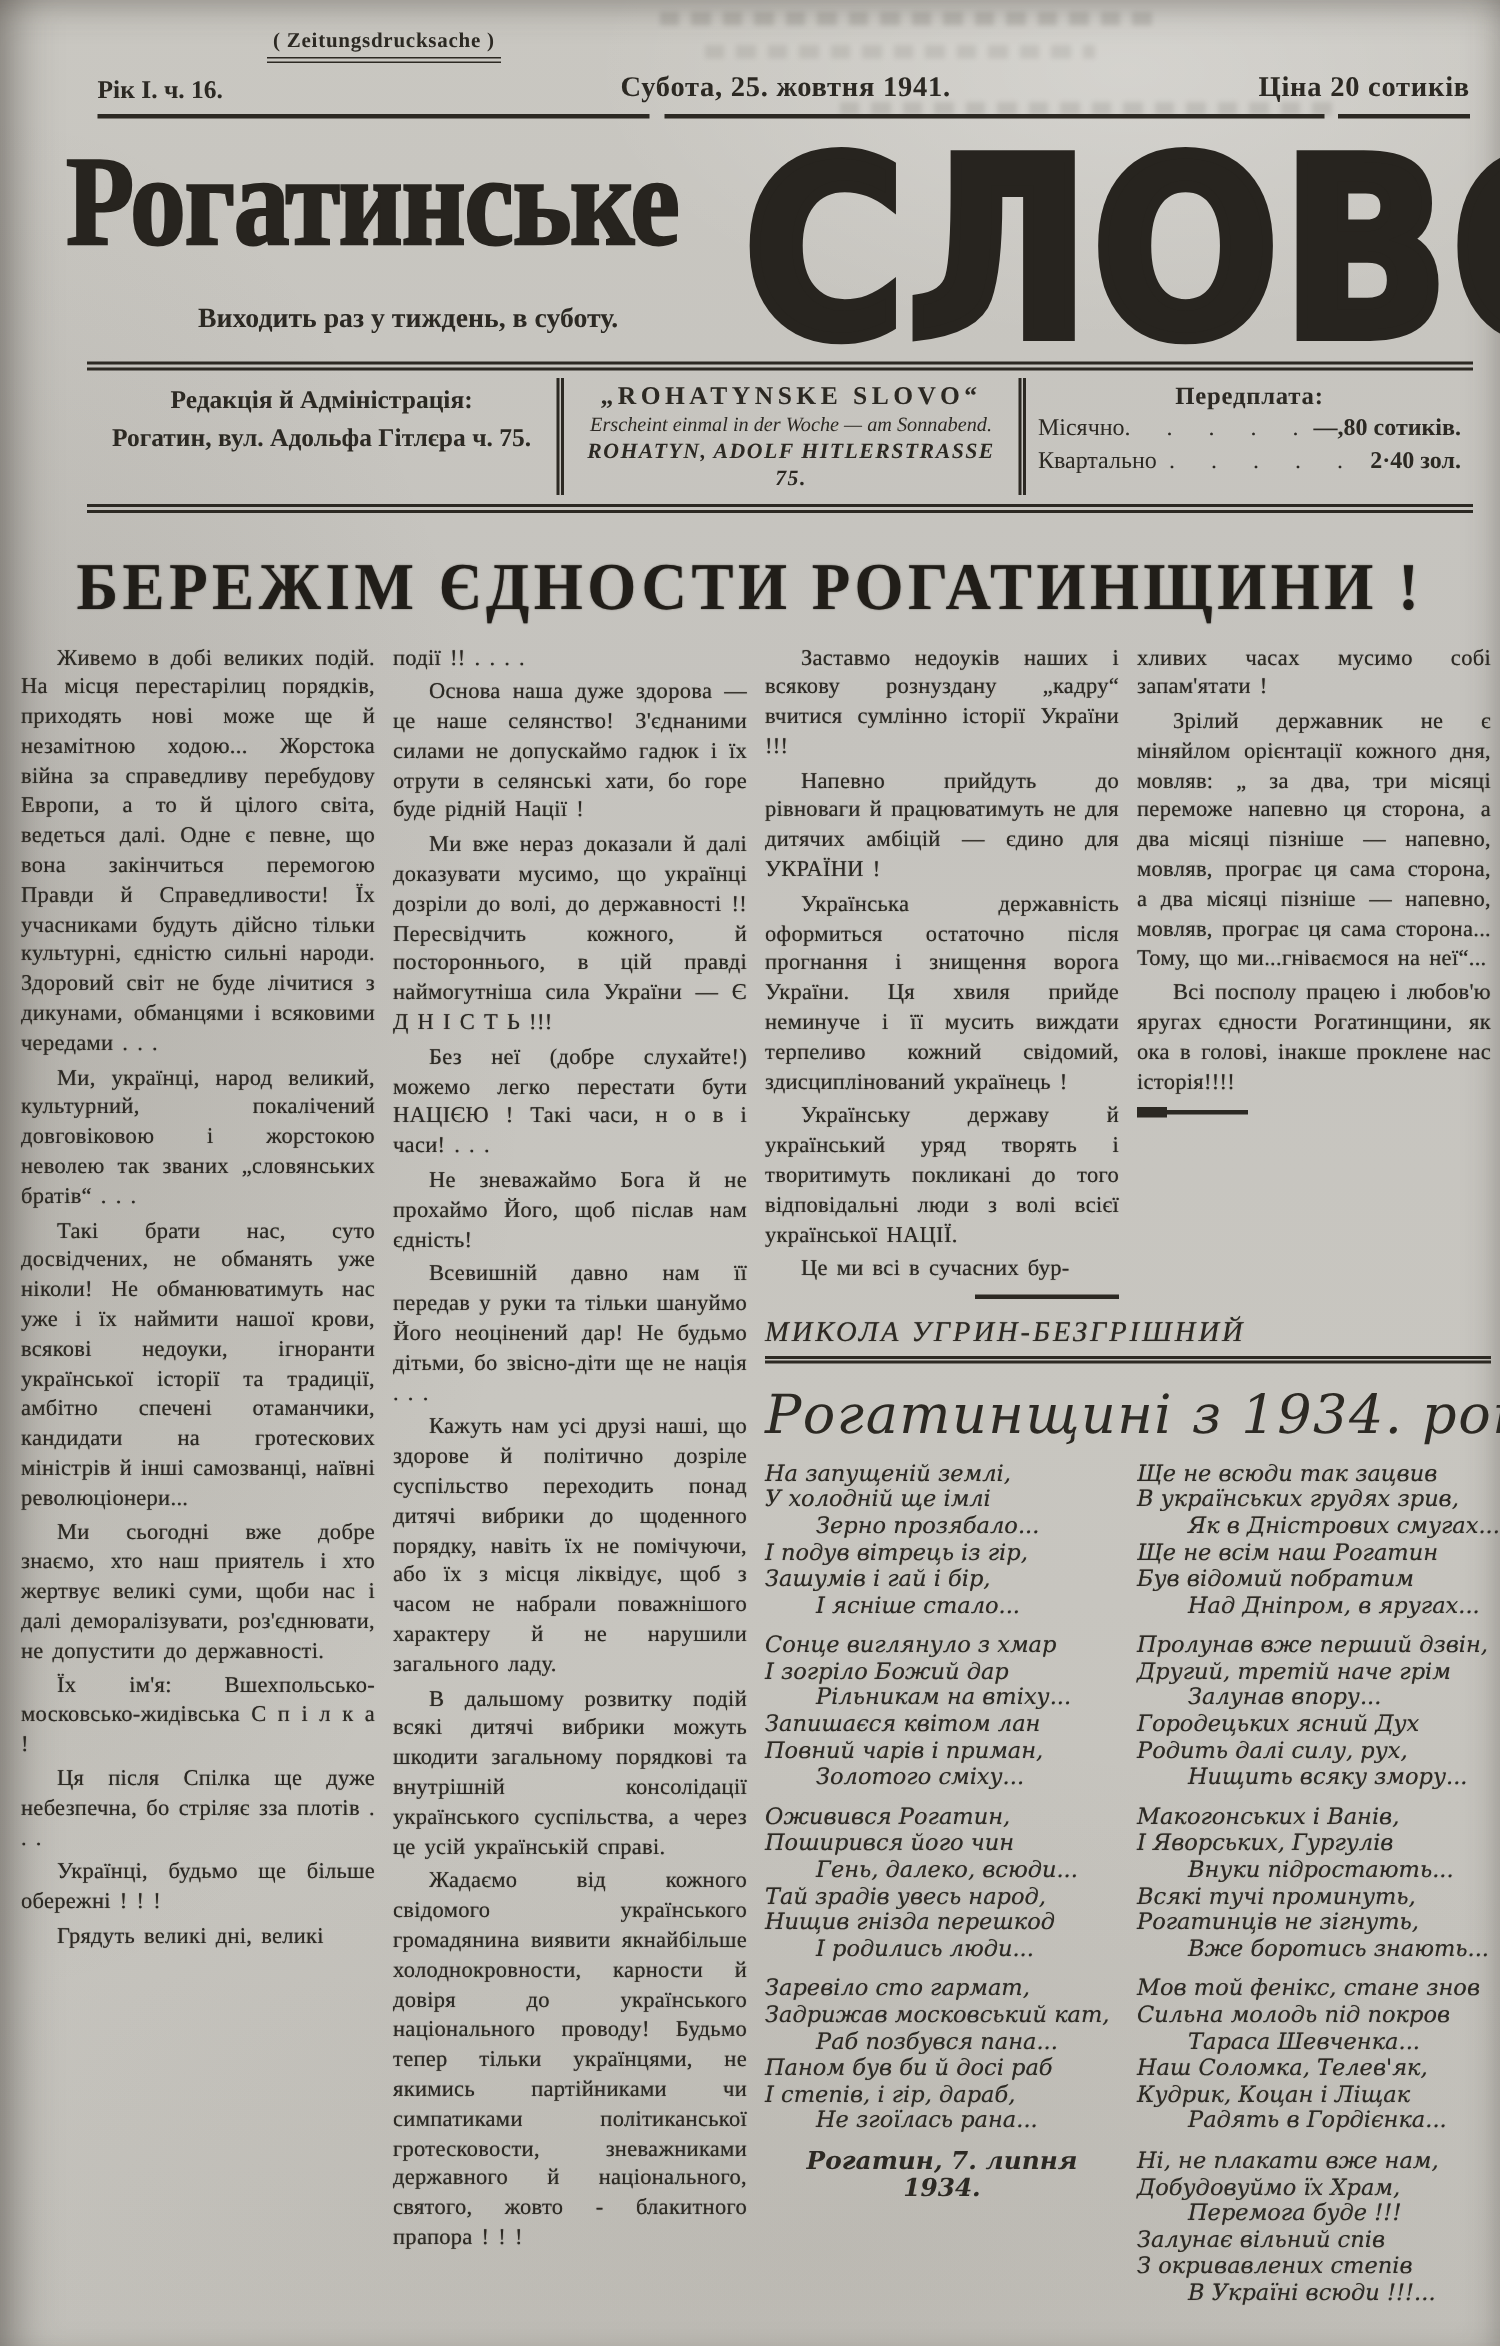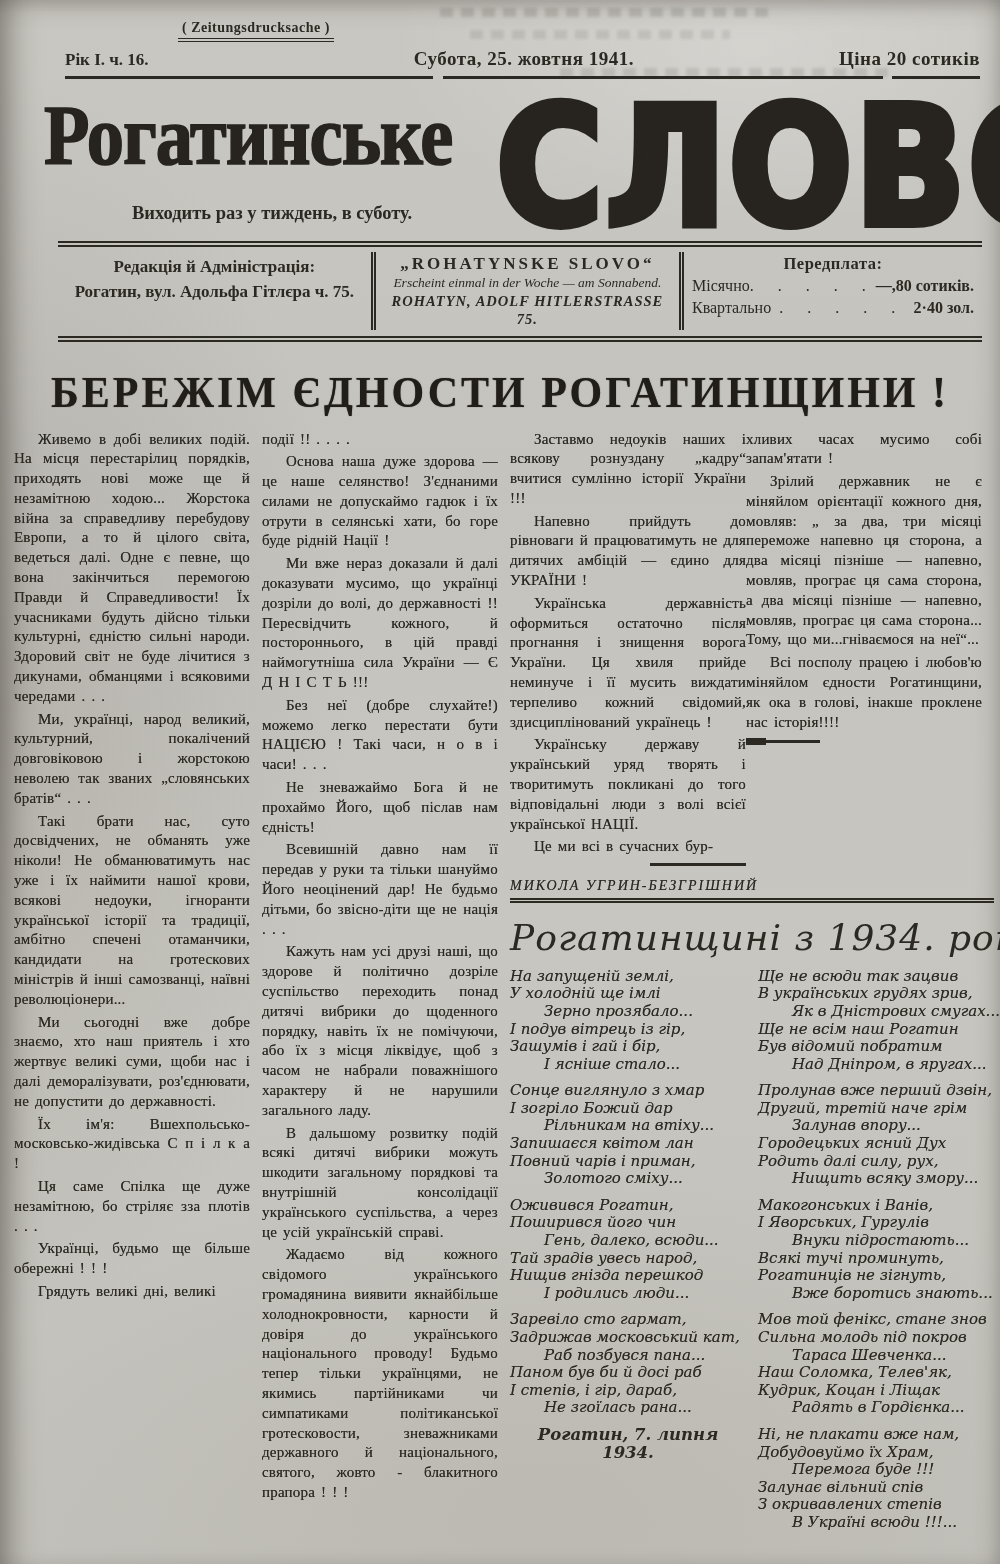--- a/index.html
+++ b/index.html
@@ -72,27 +72,27 @@
     color:#211e19;transform:scaleY(1.06);white-space:nowrap;
     text-shadow:0 0 1px rgba(33,30,25,.7);
   }
 
   .columns{display:flex;gap:12px;padding:14px 10px 0 14px;}
   .col{width:236px;flex:none;text-align:justify;font-size:15px;line-height:19.8px;
        letter-spacing:.2px;word-spacing:2px;}
   .col p{margin:0 0 3px 0;text-indent:24px;text-shadow:0 0 .6px rgba(44,41,35,.75);}
   .col.continued p:first-child{text-indent:0;}
   .right-half{width:484px;flex:none;display:flex;flex-direction:column;}
-  .right-top{display:flex;}
+  .right-top{display:flex;gap:12px;}
   .end-rule-right{height:2.5px;background:#2c2923;width:96px;margin:6px 0 0 auto;}
   .end-rule-left{height:3px;background:#2c2923;width:74px;margin-top:8px;position:relative;}
   .end-rule-left::before{content:"";position:absolute;left:0;top:-2px;width:20px;height:7px;background:#2c2923;}
 
   .poem-byline{
-    margin-top:12px;font-style:italic;font-size:14px;letter-spacing:2px;
+    margin-top:12px;font-style:italic;font-size:19px;letter-spacing:2px;
     border-bottom:5px double #2c2923;padding-bottom:4px;white-space:nowrap;
     text-shadow:0 0 .6px rgba(44,41,35,.7);
   }
   .poem-title{
     font-family:"DejaVu Serif", serif;font-style:italic;font-size:36px;
     text-align:center;margin:14px 0 10px 0;letter-spacing:1px;white-space:nowrap;
   }
   .poem-cols{display:flex;gap:12px;}
   .poem-col{width:236px;flex:none;font-family:"DejaVu Serif", serif;font-style:italic;
             font-size:15px;line-height:17.6px;}
@@ -159,21 +159,21 @@
 
   <div class="headline">БЕРЕЖІМ ЄДНОСТИ РОГАТИНЩИНИ !</div>
 
   <div class="columns">
     <div class="col">
         <p>Живемо в добі великих подій. На місця перестарілиц порядків, приходять нові може ще й незамітною ходою... Жорстока війна за справедливу перебудову Европи, а то й цілого світа, ведеться далі. Одне є певне, що вона закінчиться перемогою Правди й Справедливости! Їх учасниками будуть дійсно тільки культурні, єдністю сильні народи. Здоровий світ не буде лічитися з дикунами, обманцями і всяковими чередами . . .</p>
         <p>Ми, українці, народ великий, культурний, покалічений довговіковою і жорстокою неволею так званих „словянських братів“ . . .</p>
         <p>Такі брати нас, суто досвідчених, не обманять уже ніколи! Не обманюватимуть нас уже і їх наймити нашої крови, всякові недоуки, ігноранти української історії та традиції, амбітно спечені отаманчики, кандидати на гротескових міністрів й інші самозванці, наївні революціонери...</p>
         <p>Ми сьогодні вже добре знаємо, хто наш приятель і хто жертвує великі суми, щоби нас і далі деморалізувати, роз'єднювати, не допустити до державності.</p>
         <p>Їх ім'я: Вшехпольсько-московсько-жидівська С п і л к а !</p>
-        <p>Ця саме Спілка ще дуже незамітною, бо стріляє зза плотів . . .</p>
+        <p>Ця після Спілка ще дуже небезпечна, бо стріляє зза плотів . . .</p>
         <p>Українці, будьмо ще більше обережні ! ! !</p>
         <p>Грядуть великі дні, великі</p>
       </div>
     <div class="col continued">
         <p>події !! . . . .</p>
         <p>Основа наша дуже здорова — це наше селянство! З'єднаними силами не допускаймо гадюк і їх отрути в селянські хати, бо горе буде рідній Нації !</p>
         <p>Ми вже нераз доказали й далі доказувати мусимо, що українці дозріли до волі, до державності !! Пересвідчить кожного, й постороннього, в цій правді наймогутніша сила України — Є Д Н І С Т Ь !!!</p>
         <p>Без неї (добре слухайте!) можемо легко перестати бути НАЦІЄЮ ! Такі часи, н о в і часи! . . .</p>
         <p>Не зневажаймо Бога й не прохаймо Його, щоб післав нам єдність!</p>
         <p>Всевишній давно нам її передав у руки та тільки шануймо Його неоцінений дар! Не будьмо дітьми, бо звісно-діти ще не нація . . .</p>
@@ -190,21 +190,21 @@
               <p>Українська державність оформиться остаточно після прогнання і знищення ворога України. Ця хвиля прийде неминуче і її мусить виждати терпеливо кожний свідомий, здисциплінований українець !</p>
               <p>Українську державу й український уряд творять і творитимуть покликані до того відповідальні люди з волі всієї української НАЦІЇ.</p>
               <p>Це ми всі в сучасних бур-</p>
             </div>
           <div class="end-rule-right"></div>
         </div>
         <div style="width:236px;flex:none;">
           <div class="col continued" style="width:236px;">
               <p>хливих часах мусимо собі запам'ятати !</p>
               <p>Зрілий державник не є міняйлом орієнтації кожного дня, мовляв: „ за два, три місяці переможе напевно ця сторона, а два місяці пізніше — напевно, мовляв, програє ця сама сторона, а два місяці пізніше — напевно, мовляв, програє ця сама сторона... Тому, що ми...гніваємося на неї“...</p>
-              <p>Всі посполу працею і любов'ю міняйлом єдности Рогатинщини, як ока в голові, інакше проклене нас історія!!!!</p>
+              <p>Всі посполу працею і любов'ю яругах єдности Рогатинщини, як ока в голові, інакше проклене нас історія!!!!</p>
             </div>
           <div class="end-rule-left"></div>
         </div>
       </div>
       <div class="poem-byline">МИКОЛА УГРИН-БЕЗГРІШНИЙ</div>
       <div class="poem-title">Рогатинщині з 1934. року.</div>
       <div class="poem-cols">
         <div class="poem-col">
           <div>
               <div class="stanza">

